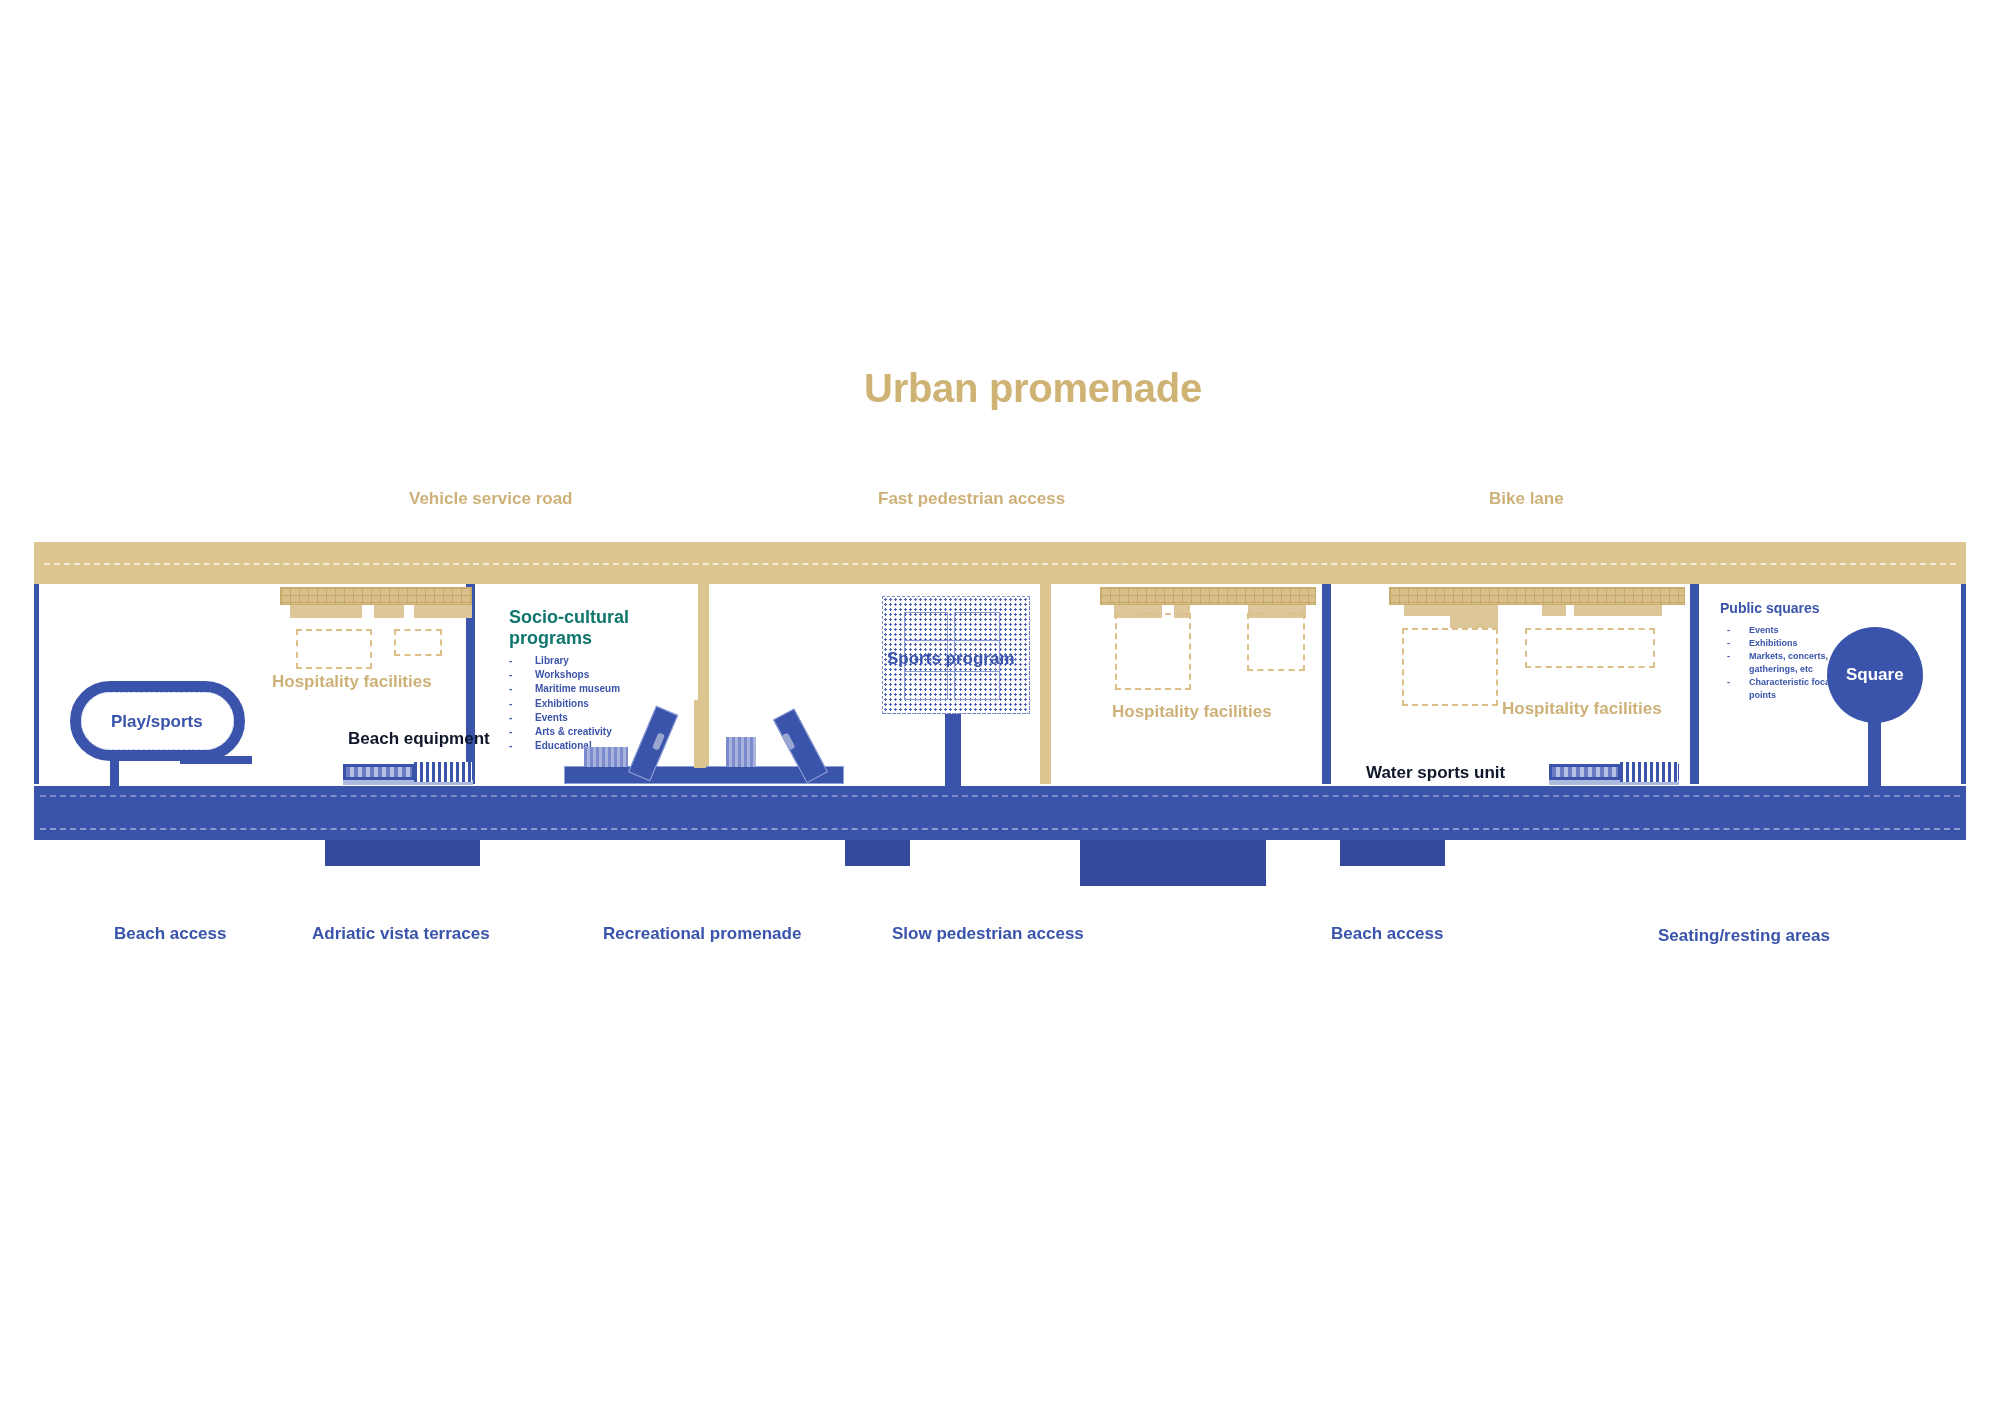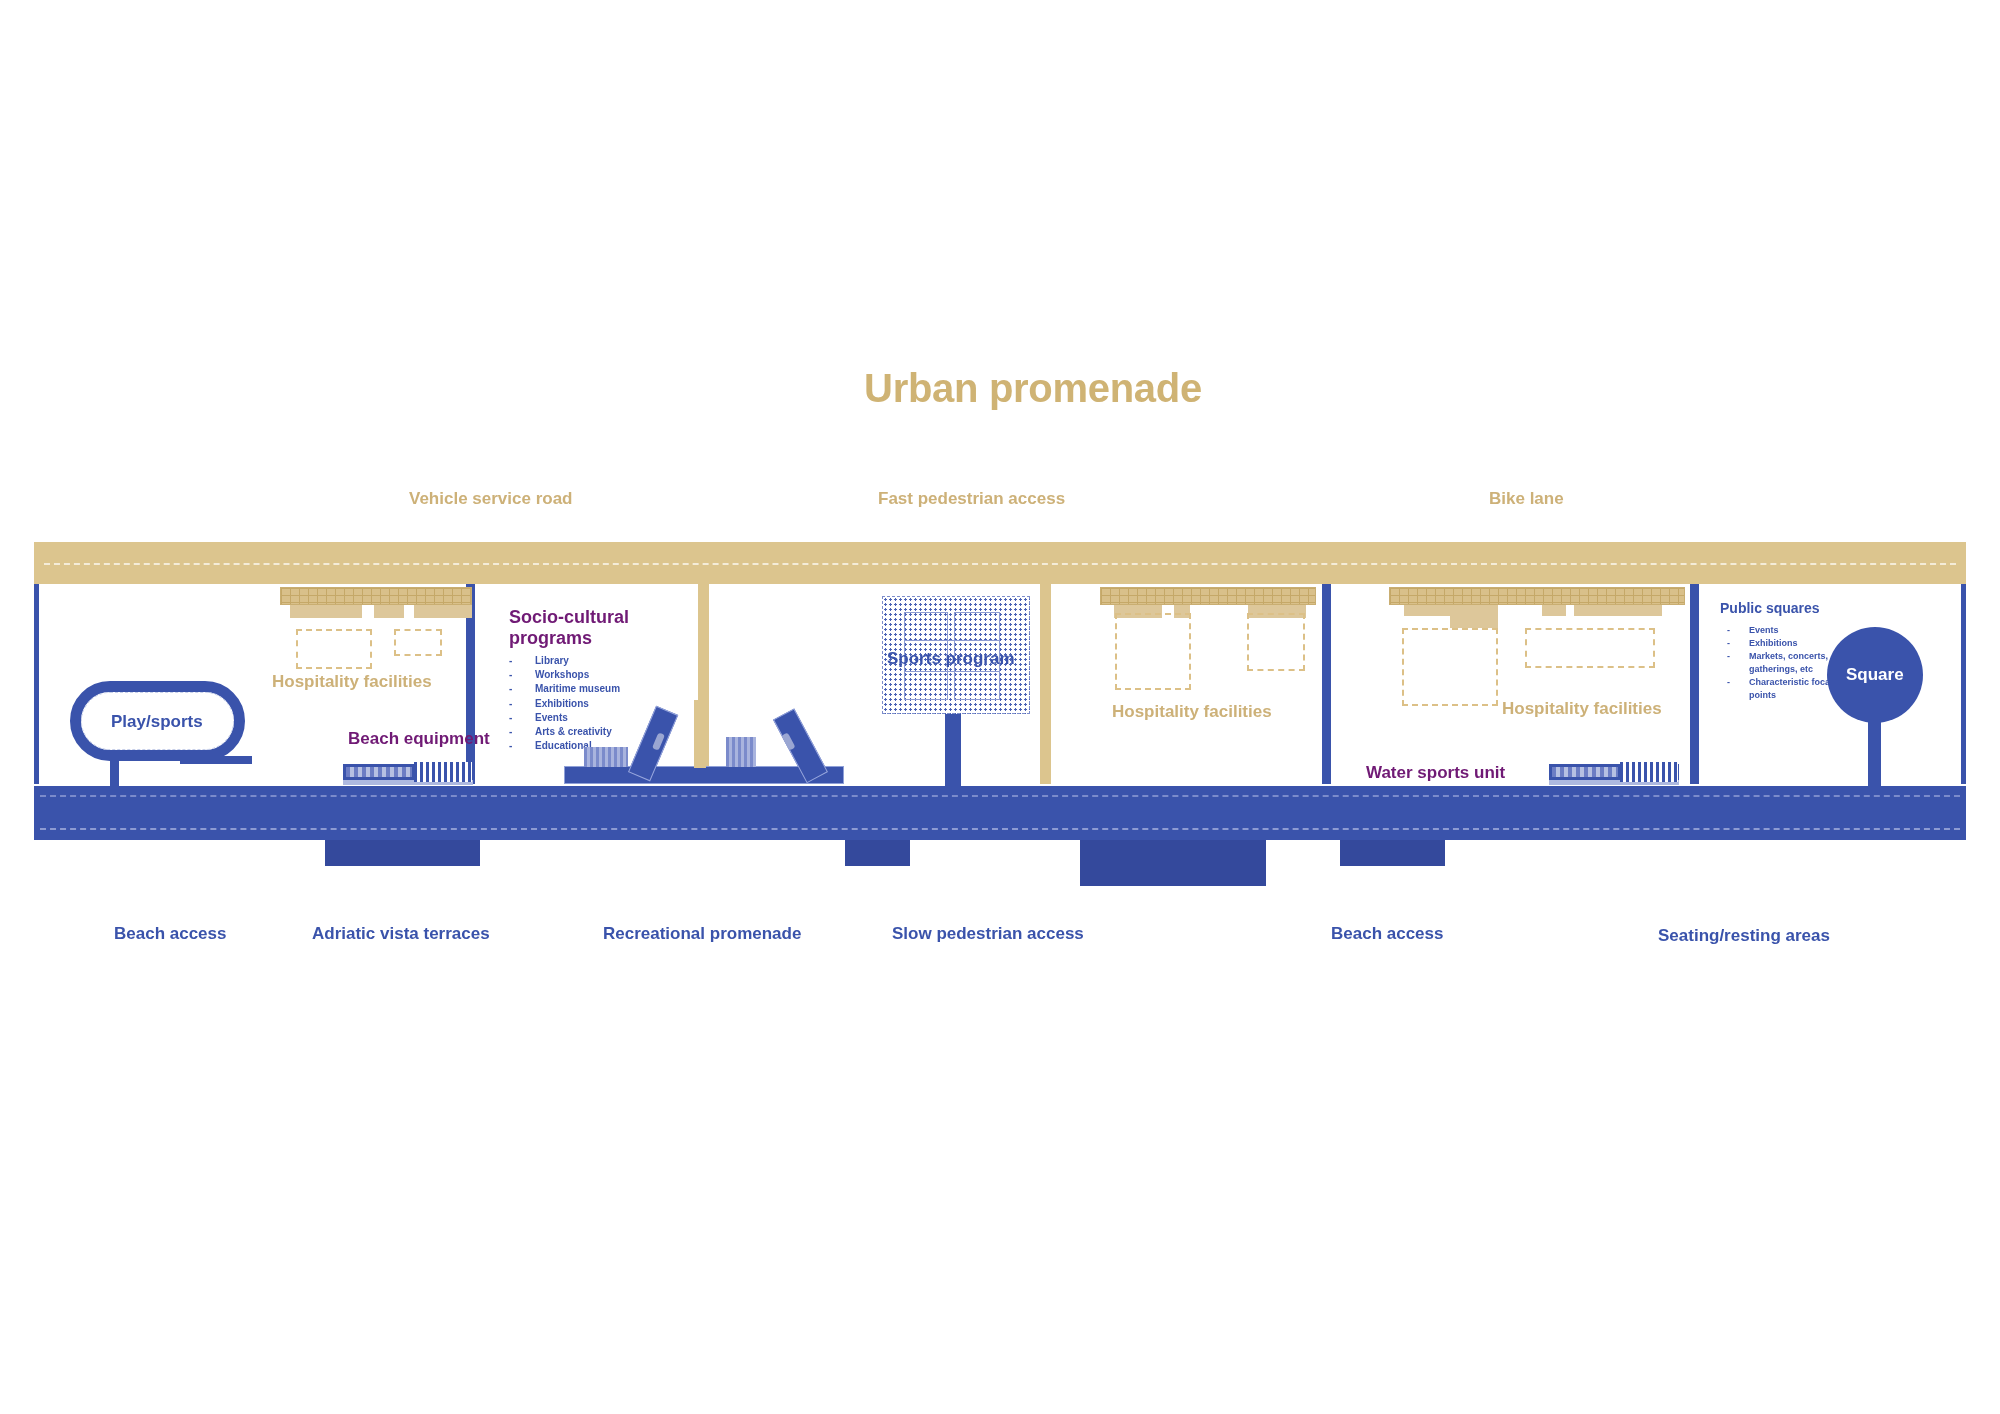--- a/index.html
+++ b/index.html
@@ -68,33 +68,33 @@
       background-image:radial-gradient(#4a61b4 1.1px, transparent 1.2px);
       background-size:5px 5px;}
   .court-line{position:absolute;border:1px solid #8d9bd2;box-sizing:border-box;}
   .court-label{position:absolute;color:#3a53ab;font-size:17px;font-weight:bold;white-space:nowrap;}
 
   
   .circle{position:absolute;border-radius:50%;background:#3a53ab;}
   .circle-text{position:absolute;color:#ffffff;font-size:17px;font-weight:bold;}
 
   
-  .blk-title{position:absolute;color:#701a75;font-size:18px;font-weight:bold;line-height:1.15;}
+  .blk-title{position:absolute;color:#0f766e;font-size:18px;font-weight:bold;line-height:1.15;}
   .blk-list{position:absolute;color:#3a53ab;font-size:10px;font-weight:bold;line-height:1.42;
             list-style:none;margin:0;padding:0;}
   .blk-list li{position:relative;padding-left:26px;}
   .blk-list li .dash{position:absolute;left:0;top:0;}
   .blk-title-sm{position:absolute;color:#3a53ab;font-size:14px;font-weight:bold;line-height:1.15;}
   .blk-list-sm{position:absolute;color:#3a53ab;font-size:9px;font-weight:bold;line-height:1.45;
             list-style:none;margin:0;padding:0;}
   .blk-list-sm li{position:relative;padding-left:22px;}
   .blk-list-sm li .dash{position:absolute;left:0;top:0;}
 
   .hosp{position:absolute;color:#cdb178;font-size:17px;font-weight:bold;white-space:nowrap;}
-  .inband-blue{position:absolute;color:#701a75;font-size:17px;font-weight:bold;white-space:nowrap;}
+  .inband-blue{position:absolute;color:#0f172a;font-size:17px;font-weight:bold;white-space:nowrap;}
 
   
   .base{position:absolute;background:#3a53ab;border:1px solid #8fa0d8;box-sizing:border-box;}
   .ramp{position:absolute;background:#3a53ab;border:1px solid #97a6dd;box-sizing:border-box;}
   .ramp-slot{position:absolute;background:#9aa6d2;border-radius:3px;}
   .post{position:absolute;background:#8f9ed4;
      background-image:repeating-linear-gradient(to right,#7b8bcb 0 3px,#a9b4de 3px 6px);}
   .gold-post{position:absolute;background:#dcc58e;}
 </style>
 </head>

